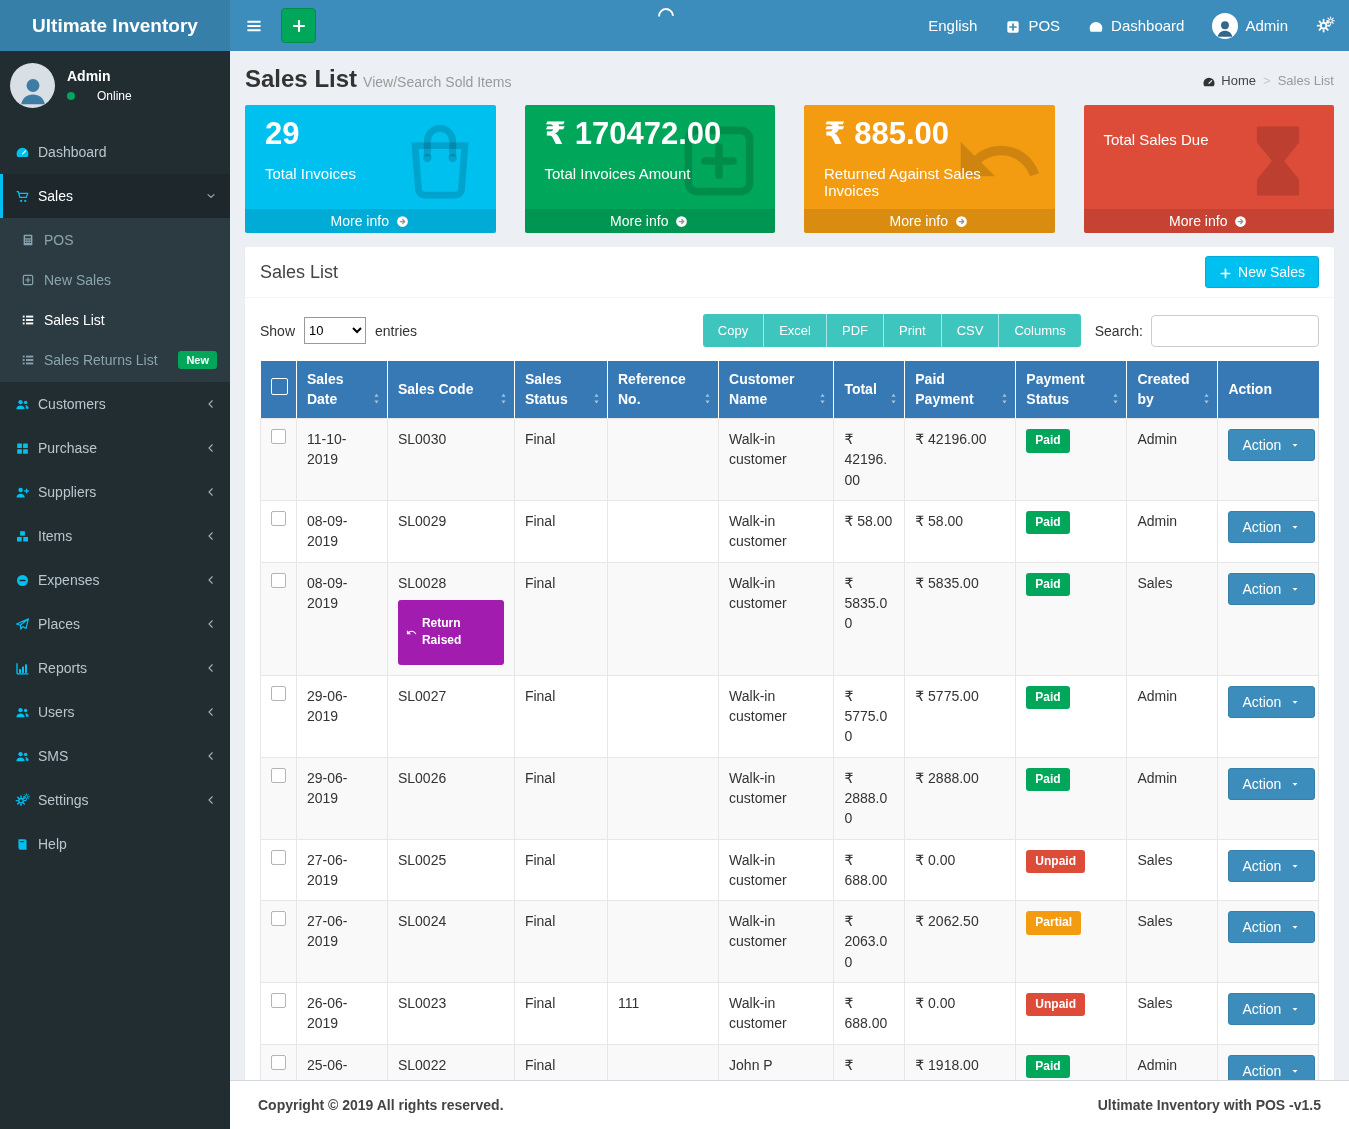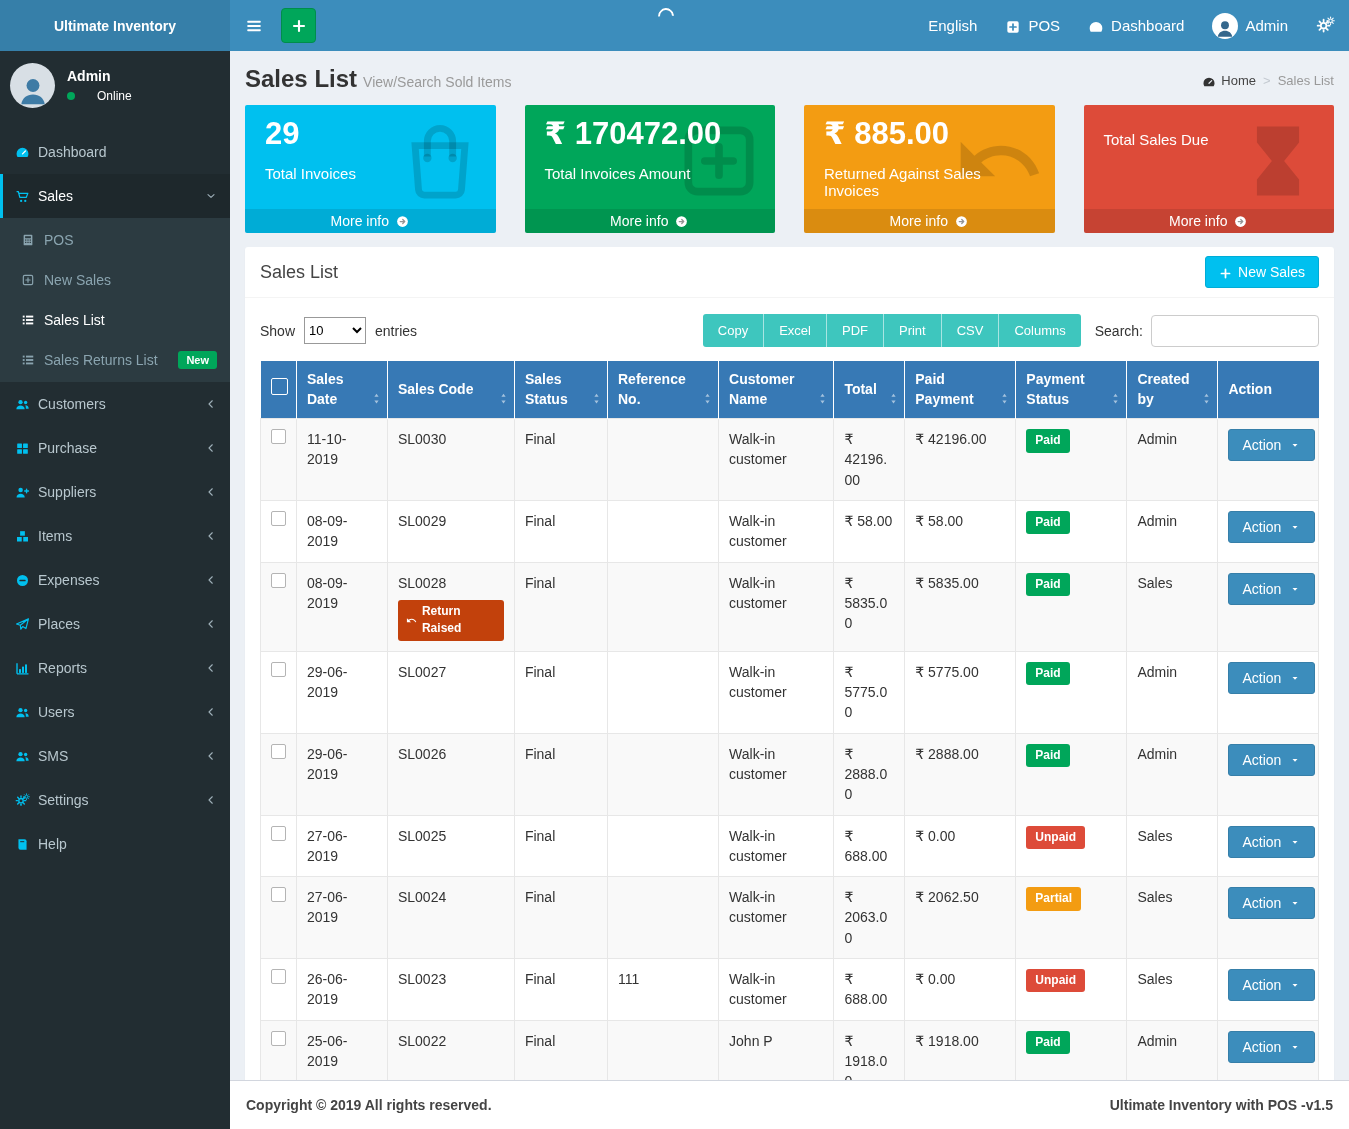--- a/index.html
+++ b/index.html
@@ -6,21 +6,21 @@
   html,body { margin:0; padding:0; }
   body {
     width:1349px; height:1129px; position:relative; overflow:hidden;
     font-family:"Liberation Sans","DejaVu Sans",sans-serif;
     background:#ecf0f5; color:#333;
   }
   .ic { display:inline-block; vertical-align:middle; flex:none; }
 
   
   .navbar { position:absolute; top:0; left:0; right:0; height:51px; background:#3c8dbc; display:flex; z-index:20; }
-  .logo { width:230px; background:#367fa9; color:#fff; font-weight:bold; font-size:14px; display:flex; align-items:center; justify-content:center; cursor:pointer; }
+  .logo { width:230px; background:#367fa9; color:#fff; font-weight:bold; font-size:19px; display:flex; align-items:center; justify-content:center; cursor:pointer; }
   .nav-main { flex:1; display:flex; align-items:center; position:relative; }
   .nav-toggle { height:51px; padding:0 15px; display:flex; align-items:center; color:#fff; cursor:pointer; }
   .quick-add { width:35px; height:35px; background:#00a65a; border:1px solid #008d4c; border-radius:4px; display:flex; align-items:center; justify-content:center; color:#fff; cursor:pointer; margin-left:3px; }
   .spinner { position:absolute; left:428px; top:8px; width:16px; height:16px; border-radius:50%; border:2.5px solid transparent; border-top-color:#fff; border-left-color:#fff; transform:rotate(42deg); }
   .nav-right { margin-left:auto; display:flex; align-items:stretch; height:51px; color:#fff; font-size:15px; }
   .nav-item { display:flex; align-items:center; gap:7px; padding:0 14px; cursor:pointer; color:#fff; text-decoration:none; }
   .avatar-sm { width:26px; height:26px; border-radius:50%; background:#fff; color:#34678c; display:flex; align-items:flex-end; justify-content:center; overflow:hidden; }
 
   
   .sidebar { position:absolute; top:51px; left:0; bottom:0; width:230px; background:#222d32; --hole:#222d32; }
@@ -76,25 +76,25 @@
 
   table.sales { width:100%; border-collapse:collapse; table-layout:fixed; font-size:14px; }
   table.sales thead th { background:#3779b5; color:#fff; font-weight:bold; text-align:left; vertical-align:middle; padding:9px 20px 9px 10px; line-height:1.4; border-right:1px solid rgba(255,255,255,0.85); position:relative; }
   table.sales thead th:last-child { border-right:none; }
   table.sales thead th .sort-ic { position:absolute; right:3px; bottom:10px; color:rgba(255,255,255,0.55); }
   table.sales td { padding:10px 10px; border:1px solid #e7e7e7; vertical-align:top; line-height:1.45; color:#333; word-wrap:break-word; }
   table.sales tbody tr:nth-child(odd) { background:#f9f9f9; }
   .cb { display:inline-block; width:15px; height:15px; border:1px solid #b4b4b4; border-radius:2px; background:#fff; cursor:pointer; }
   .cb.header { width:17px; height:17px; border:1px solid #fff; background:transparent; }
   .pill { display:inline-block; padding:3px 9px; border-radius:3px; color:#fff; font-size:12px; font-weight:bold; }
-  .return-badge { display:inline-flex; align-items:center; gap:5px; background:#c2410c; color:#fff; font-size:12px; font-weight:bold; border-radius:3px; padding:3px 8px; margin-top:7px; }
+  .return-badge { display:inline-flex; align-items:center; gap:5px; background:#a21caf; color:#fff; font-size:12px; font-weight:bold; border-radius:3px; padding:15px 8px; margin-top:7px; }
   .action-btn { background:#3c8dbc; border:1px solid #367fa9; color:#fff; border-radius:3px; font-size:14px; padding:7px 13px; display:inline-flex; align-items:center; gap:8px; cursor:pointer; font-family:inherit; }
 
   
-  .main-footer { position:absolute; bottom:0; left:230px; right:0; height:49px; background:#fff; border-top:1px solid #d2d6de; display:flex; justify-content:space-between; align-items:center; padding:0 16px; font-size:14px; color:#444; }
+  .main-footer { position:absolute; bottom:0; left:230px; right:0; height:49px; background:#fff; border-top:1px solid #d2d6de; display:flex; justify-content:space-between; align-items:center; padding:0 28px; font-size:14px; color:#444; }
 </style>
 </head>
 <body>
 
 <header class="navbar">
   <div class="logo">Ultimate Inventory</div>
   <div class="nav-main">
     <span class="nav-toggle">
         <span><svg class="ic" viewBox="0 0 24 24" style="width:18px;height:18px">
             <g fill="currentColor">

